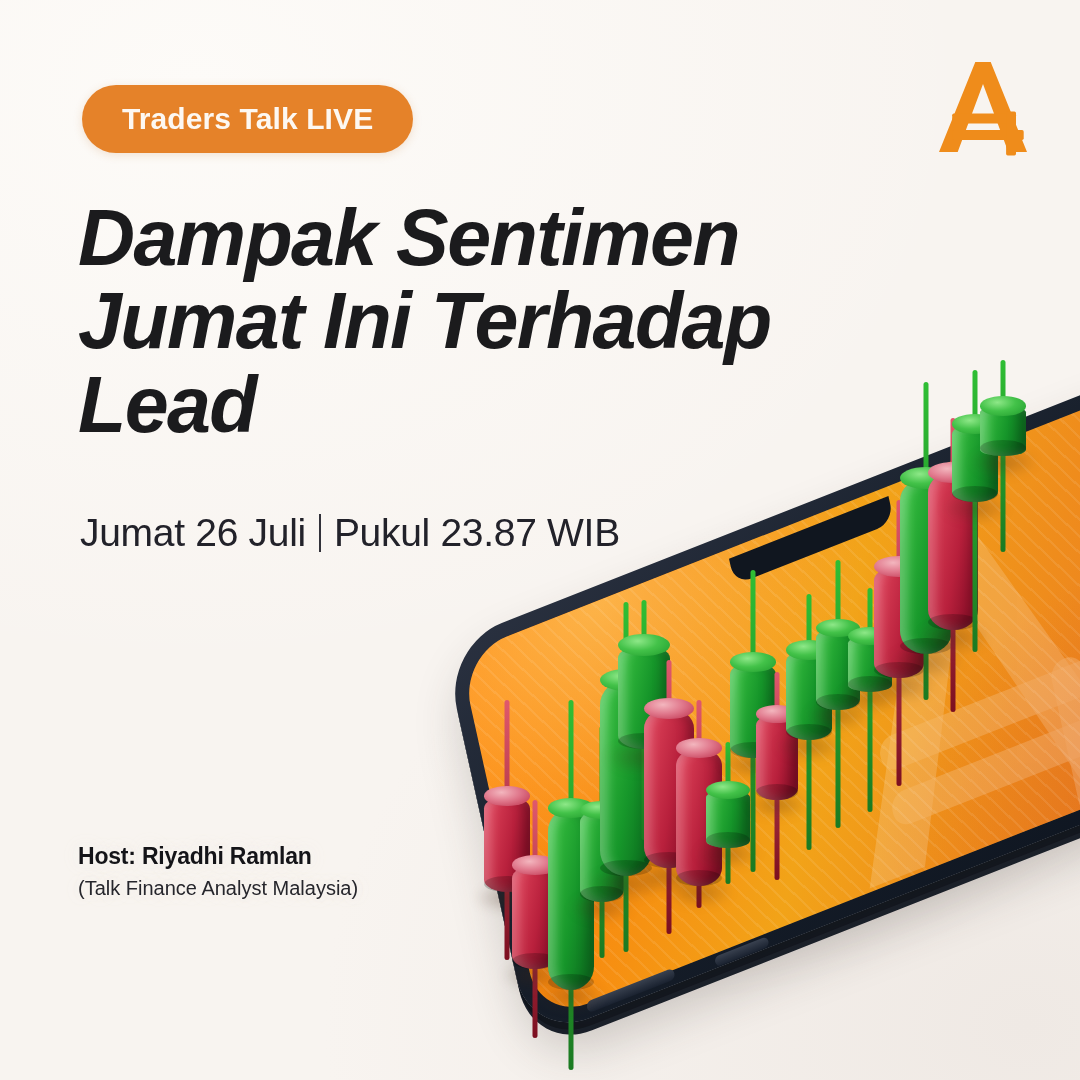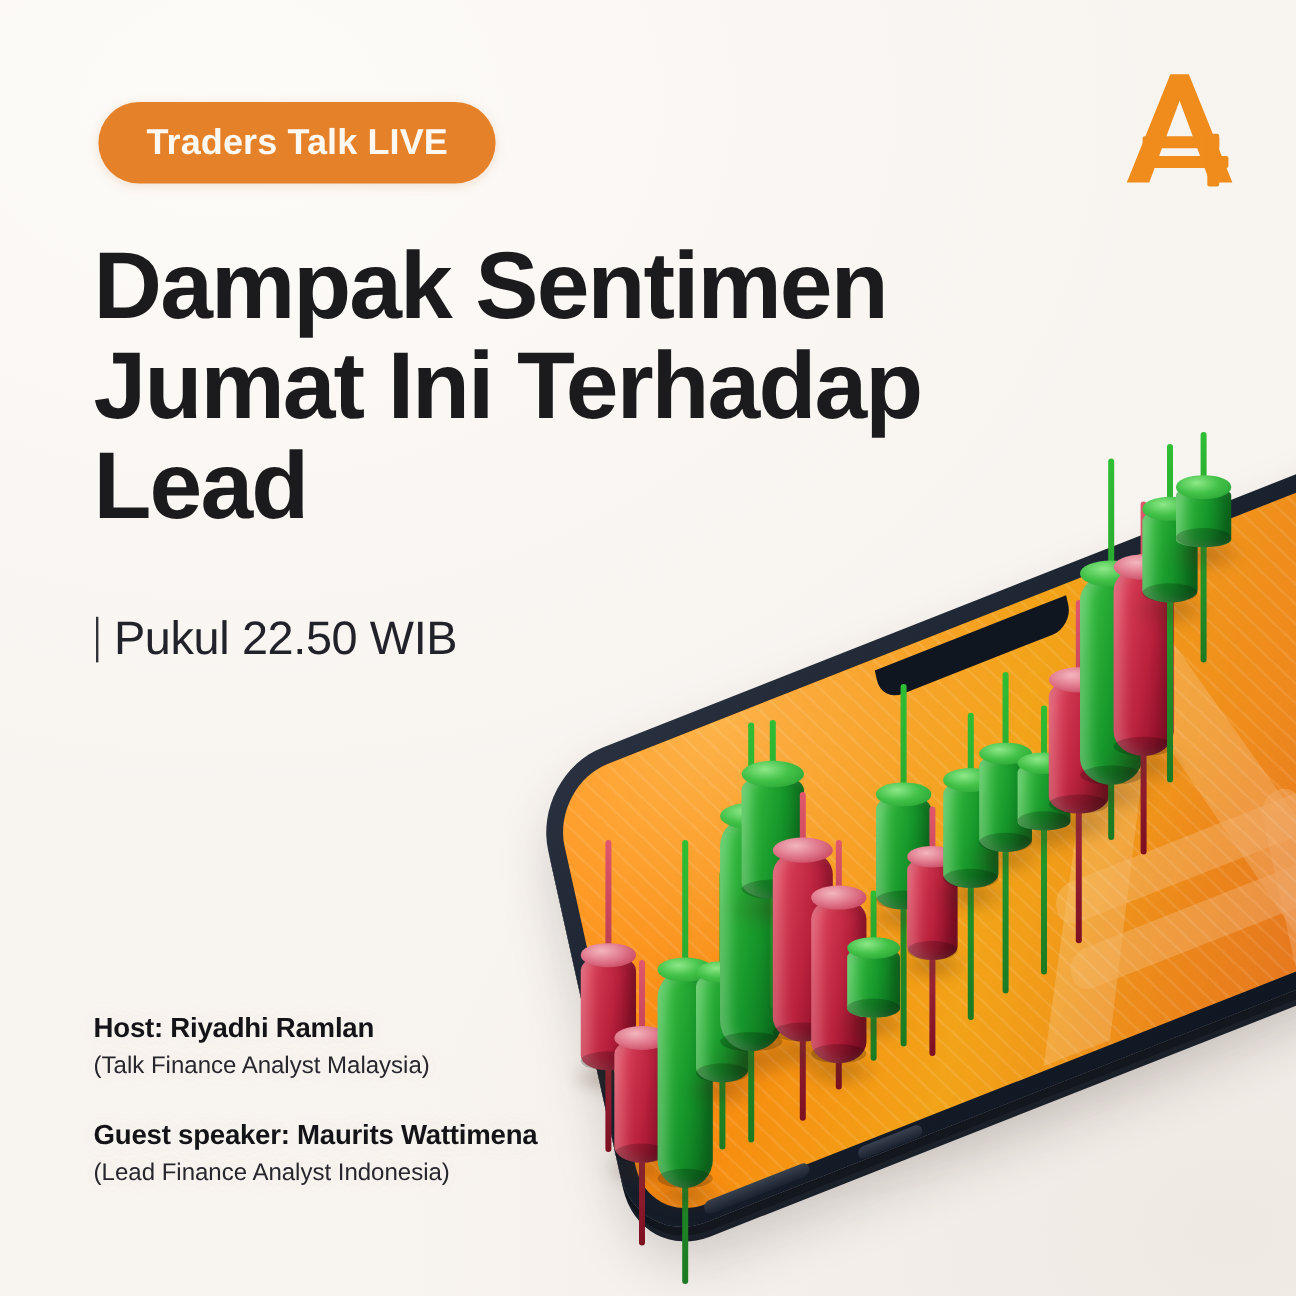--- a/index.html
+++ b/index.html
@@ -28,21 +28,21 @@
   .badge span{color:#fdf8f2;font-size:30px;font-weight:bold;letter-spacing:.1px;
     white-space:nowrap;line-height:1;}
 
   
   .logo{position:absolute;right:42px;top:52px;width:110px;height:110px;}
   .logo svg{display:block;width:100%;height:100%;}
 
   
   .headline{position:absolute;left:78px;top:196px;width:760px;
     color:#1b1b1d;font-size:79px;font-weight:bold;line-height:1.055;
-    letter-spacing:-1.6px;}
+    letter-spacing:-1.6px;font-style:italic;}
   .headline .ln{display:block;white-space:nowrap;}
 
   
   .dateline{position:absolute;left:80px;top:513px;
     color:#22222a;font-size:39px;font-weight:normal;letter-spacing:-.3px;
     white-space:nowrap;display:flex;align-items:center;gap:13px;line-height:1;}
   .dateline .sep{display:inline-block;width:2px;height:38px;background:#32323a;}
 
   
   .speakers{position:absolute;left:78px;top:842px;z-index:40;}
@@ -317,27 +317,24 @@
     </svg>
   </div>
 
   <div class="headline">
     <span class="ln">Dampak Sentimen</span>
     <span class="ln">Jumat Ini Terhadap</span>
     <span class="ln">Lead</span>
   </div>
 
   <div class="dateline">
+    <span>Jumat 26 Juli</span>
     <span class="sep"></span>
-    <span>Pukul 22.50 WIB</span>
+    <span>Pukul 23.87 WIB</span>
   </div>
 
   <div class="speakers">
     <div class="sp-block">
       <div class="sp-name">Host: Riyadhi Ramlan</div>
       <div class="sp-role">(Talk Finance Analyst Malaysia)</div>
     </div>
-    <div class="sp-block">
-      <div class="sp-name">Guest speaker: Maurits Wattimena</div>
-      <div class="sp-role">(Lead Finance Analyst Indonesia)</div>
-    </div>
   </div>
 </div>
 
 </body></html>

